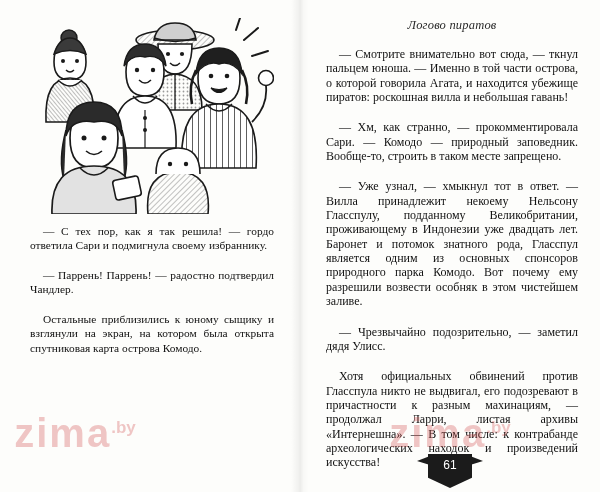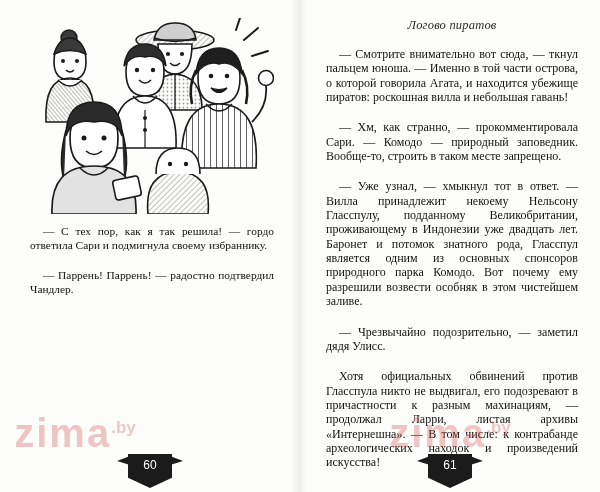--- a/index.html
+++ b/index.html
@@ -244,32 +244,27 @@
           <path d="M126 156 q0 -26 22 -26 q22 0 22 26" fill="#ffffff" stroke="#1a1a1a" stroke-width="1.6"></path>
           <circle cx="140" cy="146" r="2.2" fill="#1a1a1a"></circle>
           <circle cx="156" cy="146" r="2.2" fill="#1a1a1a"></circle>
         </g>
       </svg>
     </div>
 
     <div class="col-text-left">
       <p class="body">— С тех пор, как я так решила! — гордо ответила Сари и подмигнула своему избраннику.</p>
       <p class="body">— Паррень! Паррень! — радостно подтвердил Чандлер.</p>
+      <p class="body">Остальные приблизились к юному сыщику и взглянули на экран, на котором была открыта спутниковая карта острова Комодо.</p>
     </div>
 
     <div class="watermark wm-left">
       <span>zima</span><span class="small">.by</span>
     </div>
 
-    <div class="folio">
-      <div class="wing left"></div>
-      <div class="wing right"></div>
-      <div class="ribbon"></div>
-      <div class="num">60</div>
-    </div>
   </div>
 
   <div class="page page-right">
     <div class="running-head">Логово пиратов</div>
 
     <div class="col-text-right">
       <p class="body">— Смотрите внимательно вот сюда, — ткнул пальцем юноша. — Именно в той части острова, о которой говорила Агата, и находится убежище пиратов: роскошная вилла и небольшая гавань!</p>
       <p class="body">— Хм, как странно, — прокомментировала Сари. — Комодо — природный заповедник. Вообще-то, строить в таком месте запрещено.</p>
       <p class="body">— Уже узнал, — хмыкнул тот в ответ. — Вилла принадлежит некоему Нельсону Гласспулу, подданному Великобритании, проживающему в Индонезии уже двадцать лет. Баронет и потомок знатного рода, Гласспул является одним из основных спонсоров природного парка Комодо. Вот почему ему разрешили возвести особняк в этом чистейшем заливе.</p>
       <p class="body">— Чрезвычайно подозрительно, — заметил дядя Улисс.</p>

